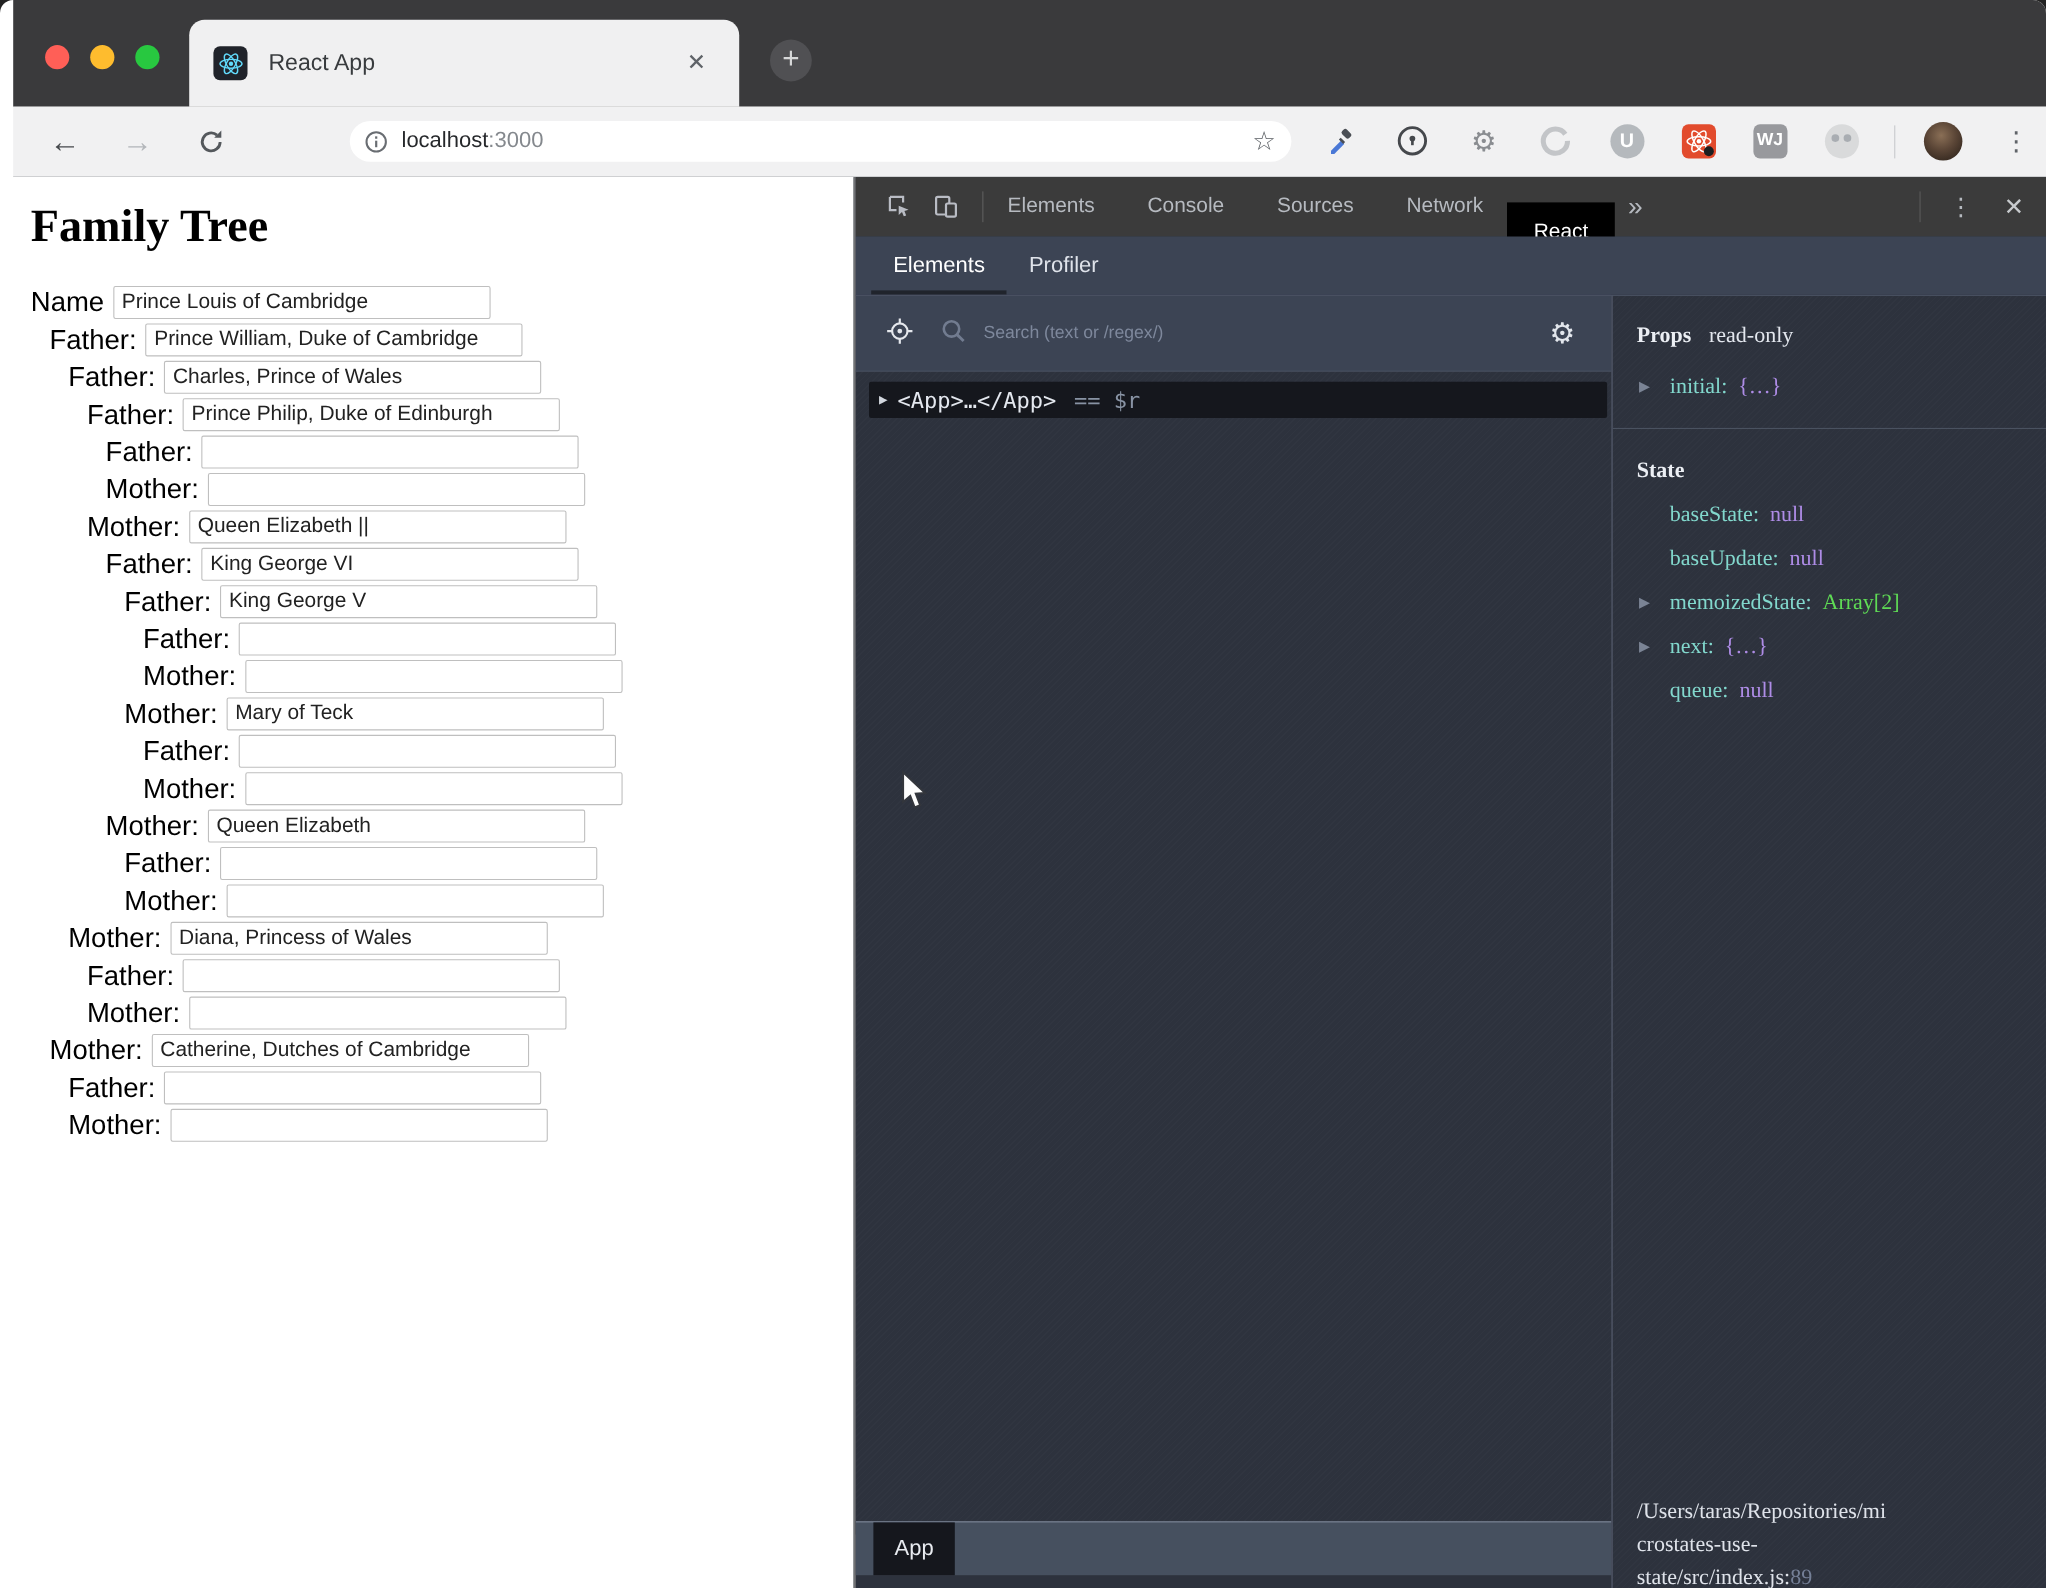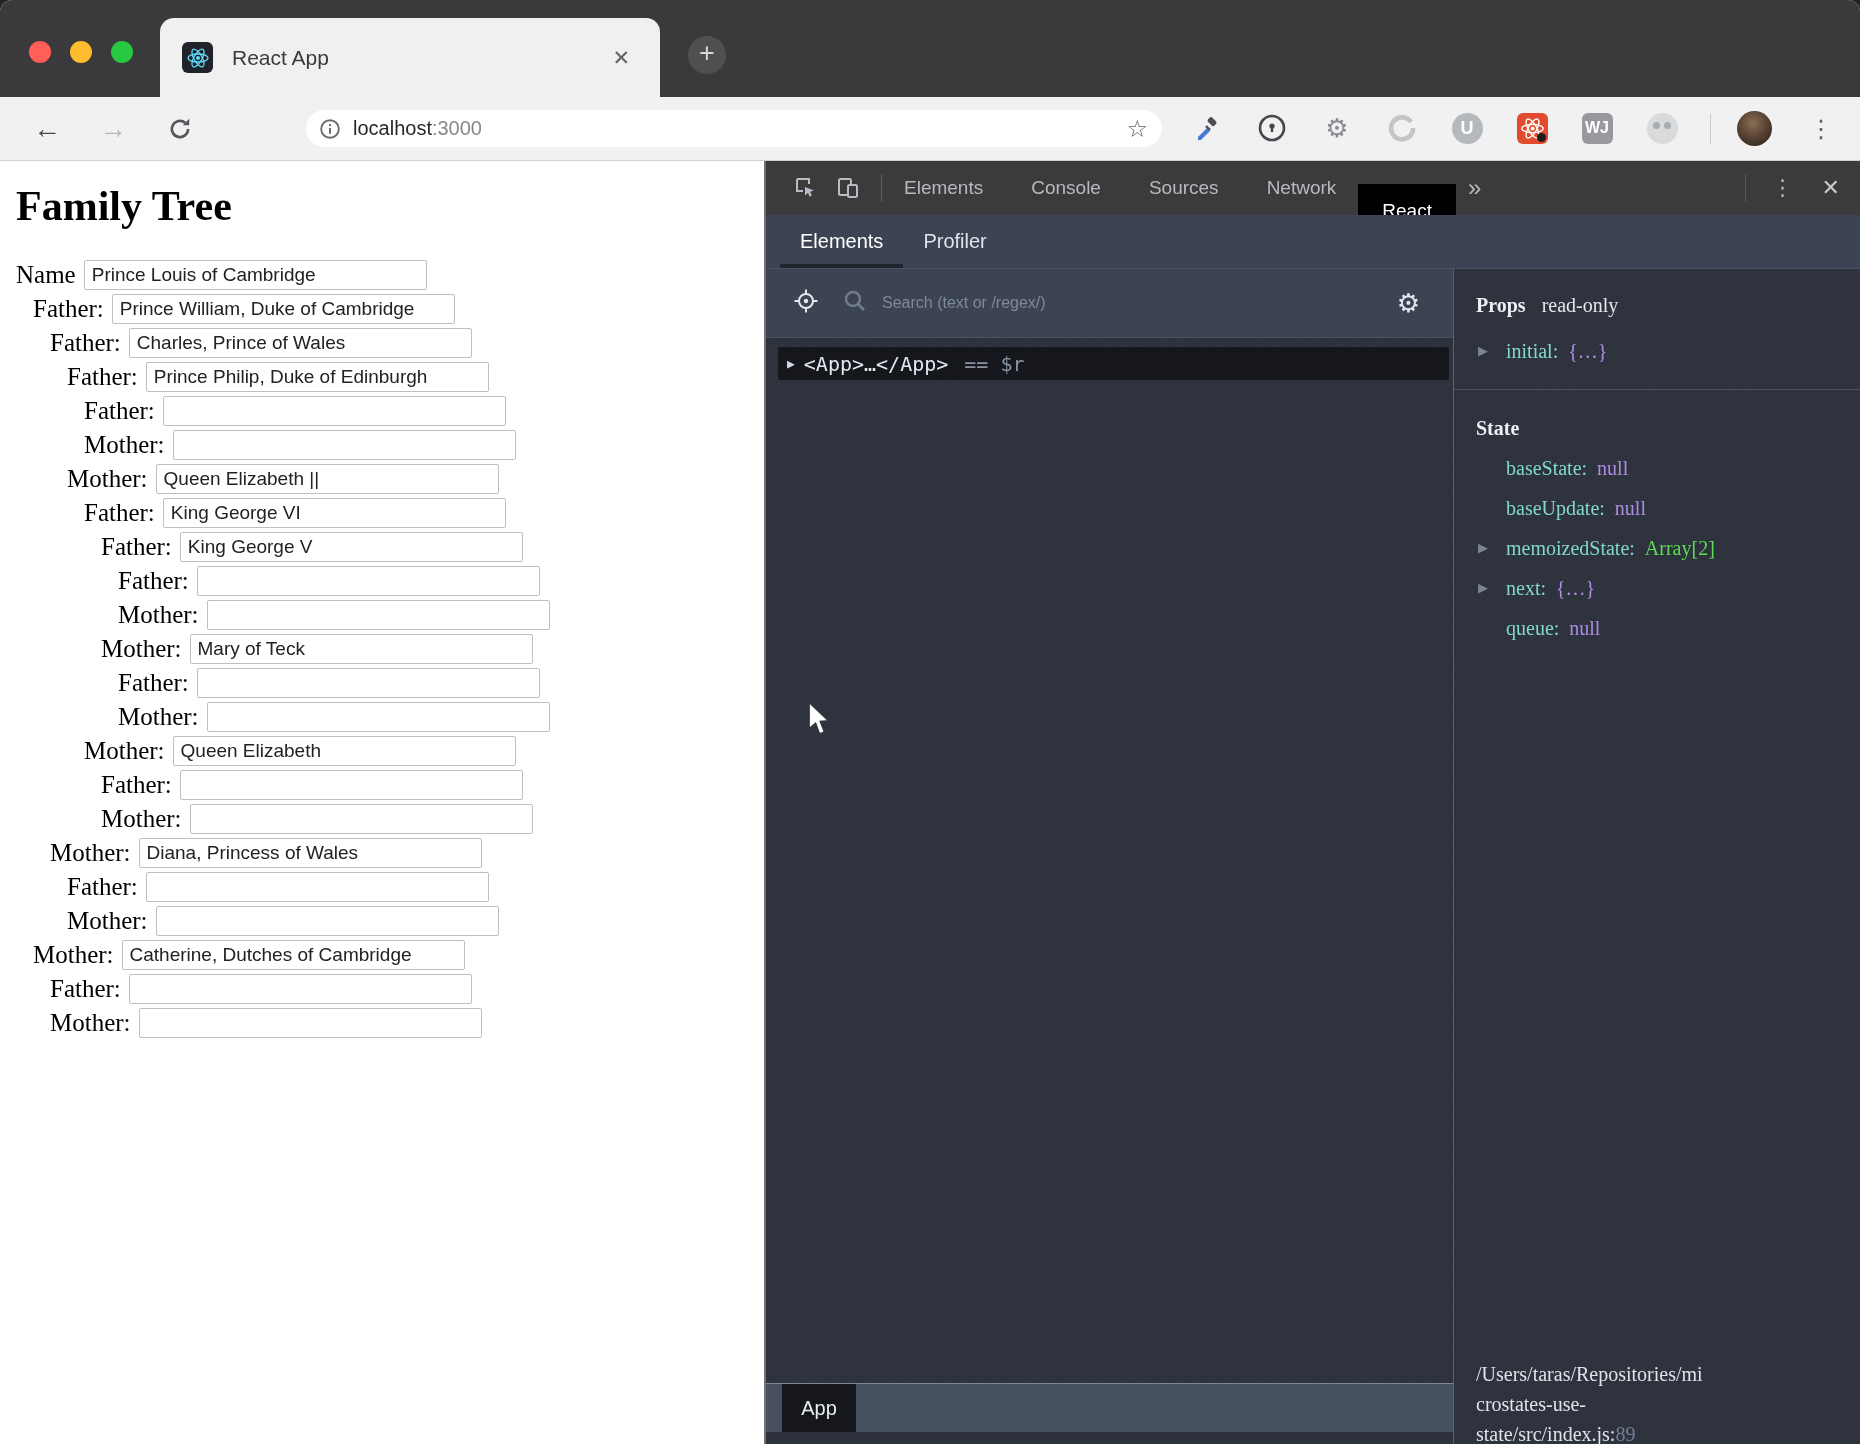--- a/index.html
+++ b/index.html
@@ -1,18 +1,18 @@
 <!DOCTYPE html>
 <html><head>
 <meta charset="utf-8">
 <style>
   * { box-sizing: border-box; margin: 0; padding: 0; }
   html,body { width:1860px; height:1444px; overflow:hidden; background:#222; }
   body { font-family:"Liberation Sans", sans-serif; }
-  .window { width:1860px; height:1444px; position:relative; background:#fff; border-radius:12px 12px 0 0; overflow:hidden; }
+  .window { width:1860px; height:1444px; position:relative; background:#fff; border-radius:12px 12px 0 0; overflow:hidden;padding-left:12px; }
 
   
   .tabstrip { position:relative; height:97px; background:#3a3a3c; }
   .lights { position:absolute; left:29px; top:41px; display:flex; gap:19px; }
   .light { width:22px; height:22px; border-radius:50%; }
   .light.red{ background:#ff5f57; } .light.yellow{ background:#febc2e; } .light.green{ background:#28c840; }
   .tab { position:absolute; left:160px; top:18px; width:500px; height:79px; background:#f0f0f1; border-radius:14px 14px 0 0; display:flex; align-items:center; }
   .favicon { position:absolute; left:22px; top:24px; width:31px; height:31px; background:#20232a; border-radius:6px; display:flex; align-items:center; justify-content:center; }
   .tab-title { position:absolute; left:72px; font-size:21px; color:#383b3e; }
   .tab-close { position:absolute; right:30px; font-size:21px; color:#5f6368; cursor:default; }
@@ -42,21 +42,21 @@
   .ext-ember i { position:absolute; width:7px; height:7px; border-radius:50%; background:#a9adb2; top:9px; }
   .toolbar-sep { position:absolute; left:1710px; top:17px; width:1px; height:30px; background:#c7c9cc; }
   .avatar { position:absolute; left:1737px; top:14px; width:35px; height:35px; border-radius:50%; background:radial-gradient(circle at 45% 35%, #8a6f56 0%, #5a4536 45%, #241c16 100%); }
   .chrome-menu { position:absolute; left:1806px; top:14px; width:30px; height:35px; color:#5f6368; font-size:24px; display:flex; align-items:center; justify-content:center; }
 
   
   .content { position:relative; height:1283px; }
   .page { position:absolute; left:0; top:0; width:764px; height:100%; background:#fff; padding:21px 0 0 14px; overflow:hidden; }
   .page h1 { font-family:"Liberation Serif", serif; font-size:42px; font-weight:bold; color:#000; margin:0 0 30px 2px; }
   .frow { display:flex; align-items:center; height:30px; margin-bottom:4px; }
-  .flabel { font-family:Liberation Serif, serif; font-size:25px; color:#000; margin-right:8px; white-space:nowrap; }
+  .flabel { font-family:Liberation Sans, sans-serif; font-size:25px; color:#000; margin-right:8px; white-space:nowrap; }
   .finput { width:343px; height:30px; border:1px solid #bfbfbf; border-radius:2px; background:#fff; font-family:"Liberation Sans", sans-serif; font-size:19px; color:#222; padding:0 7px; flex:none; }
 
   
   .devtools { position:absolute; left:764px; top:0; right:0; bottom:0; border-left:2px solid #727375; background:#2d323d; }
   .dt-toolbar { position:absolute; left:0; top:0; width:100%; height:54px; background:#3b3b3b; display:flex; align-items:center; padding-left:23px; }
   .dt-ico { display:flex; align-items:center; justify-content:center; width:34px; height:34px; margin-right:8px; }
   .dt-sep { width:1px; height:28px; background:#5f5f5f; margin:0 22px 0 8px; }
   .dt-tab { font-size:19px; color:#b6bac0; margin-right:48px; height:54px; display:flex; align-items:center; }
   .dt-tab.active { background:#000; color:#fff; padding:0 24px; margin-left:-26px; margin-right:0;margin-top:45px; }
   .dt-overflow { font-size:24px; color:#b6bac0; margin-left:12px; }

